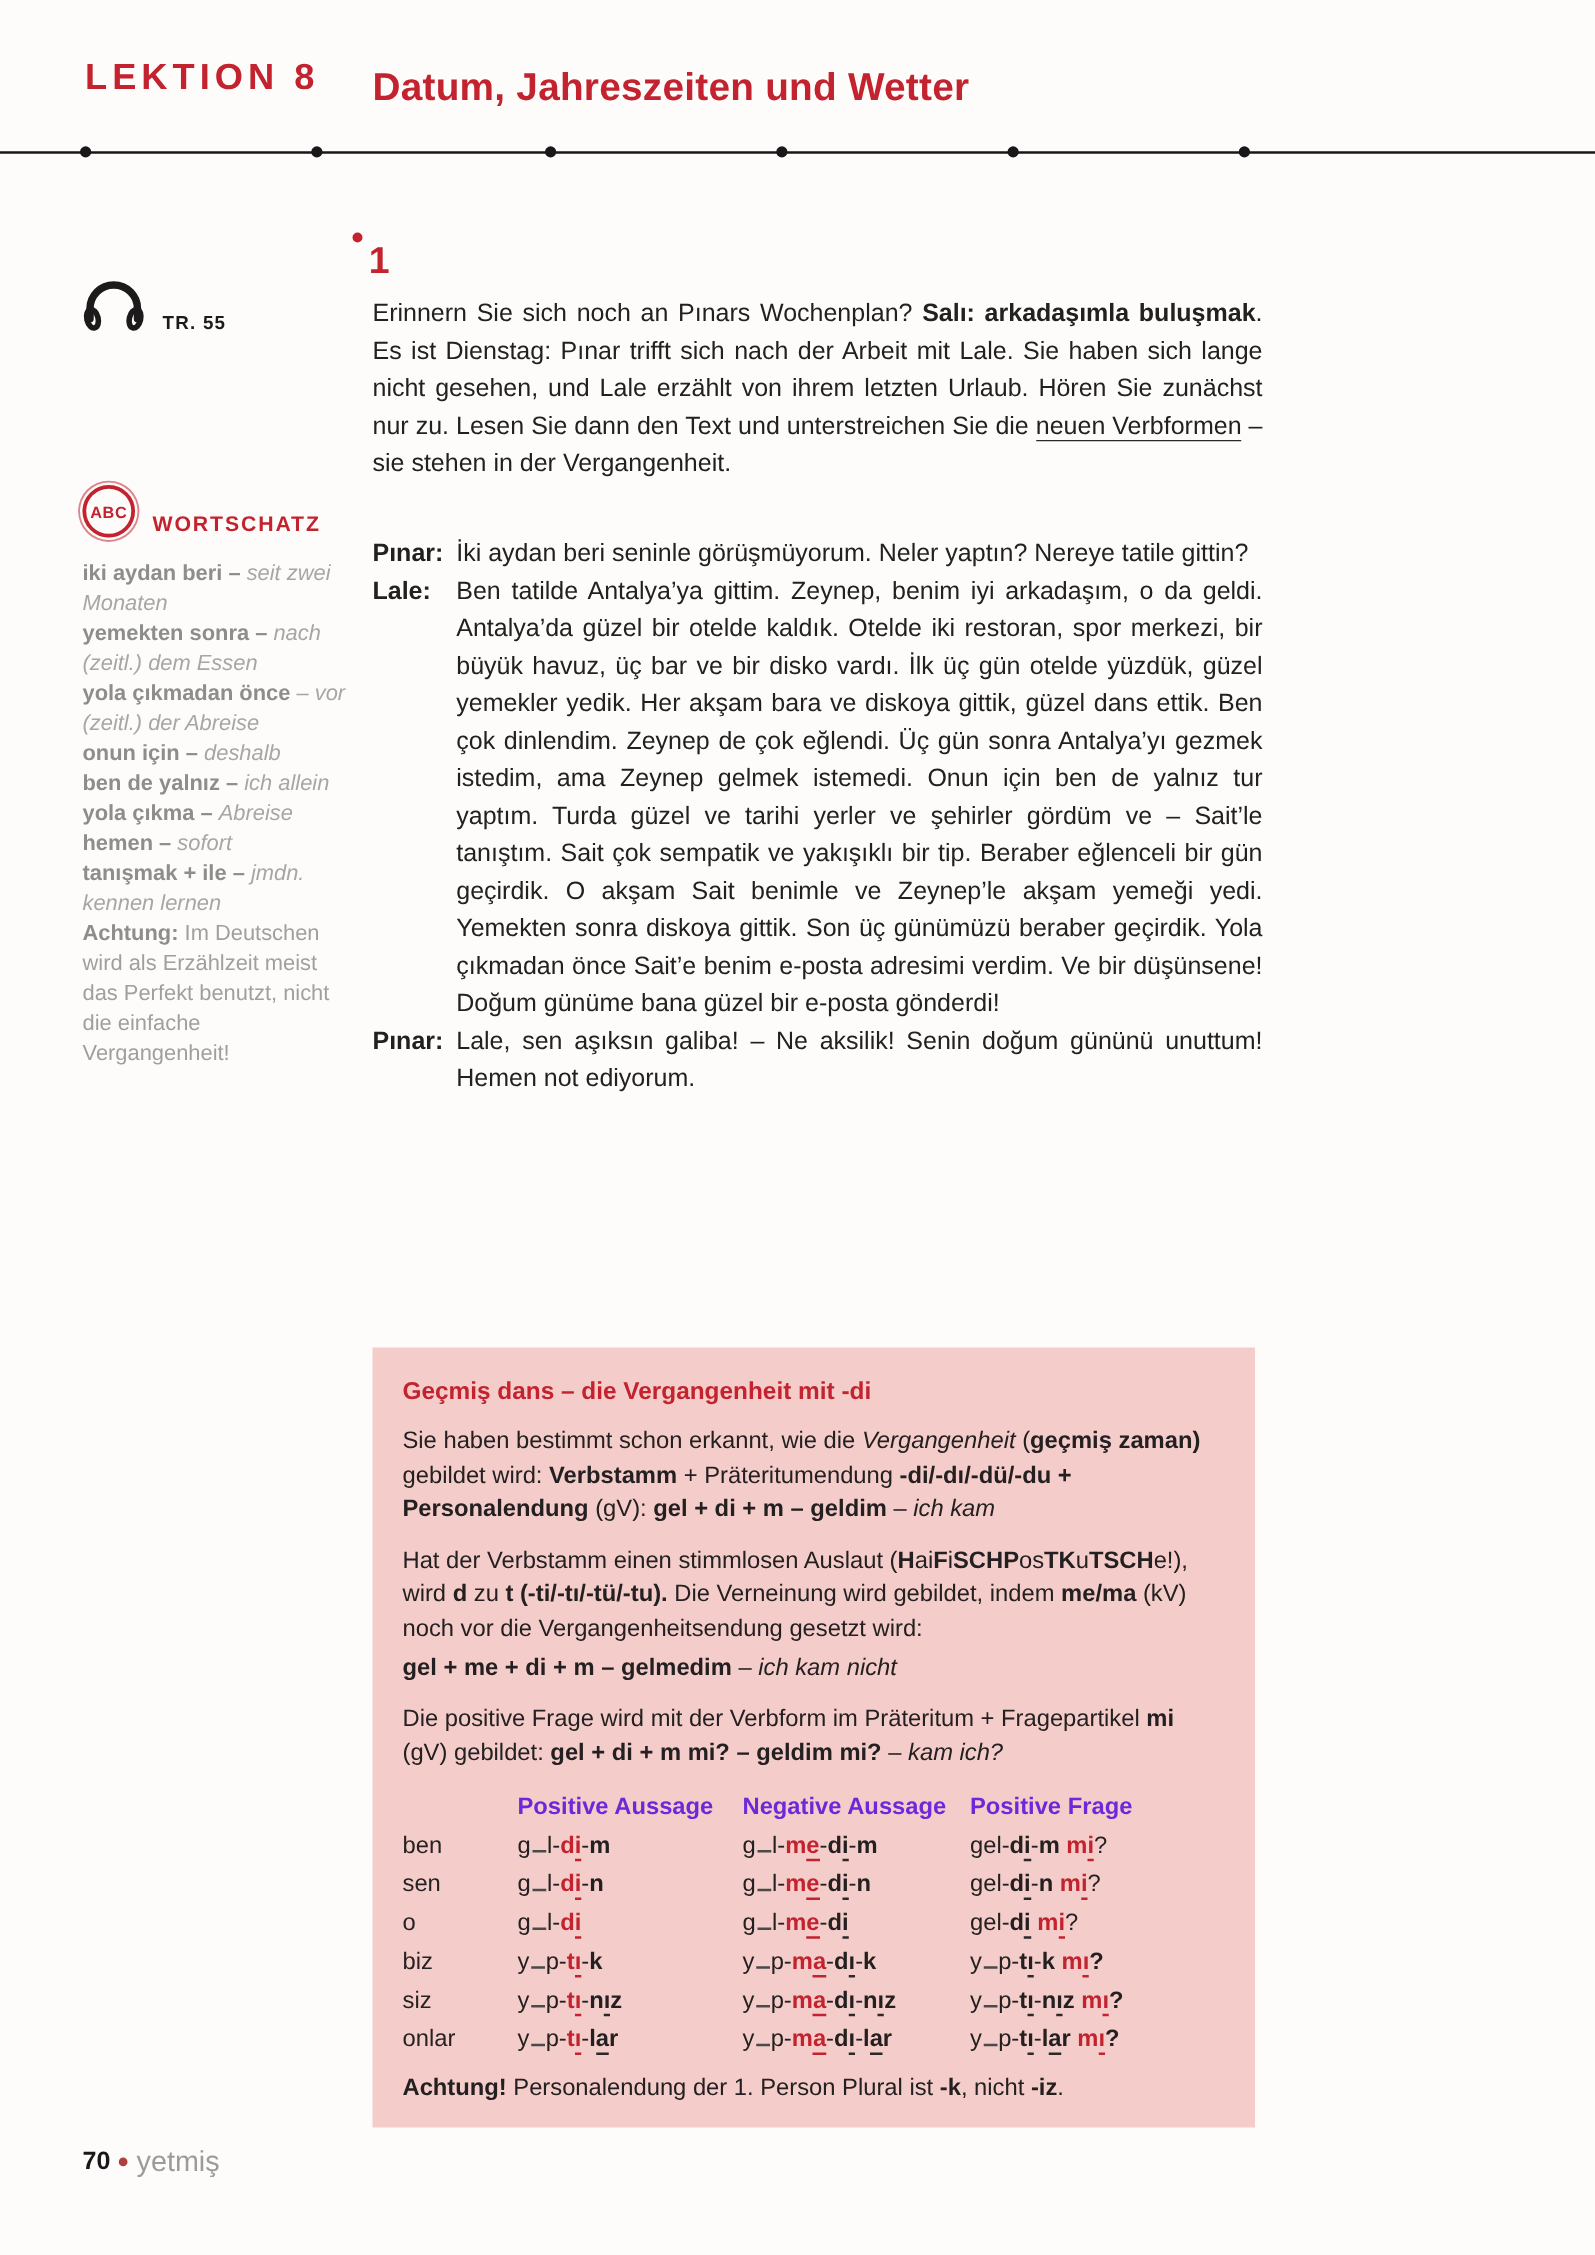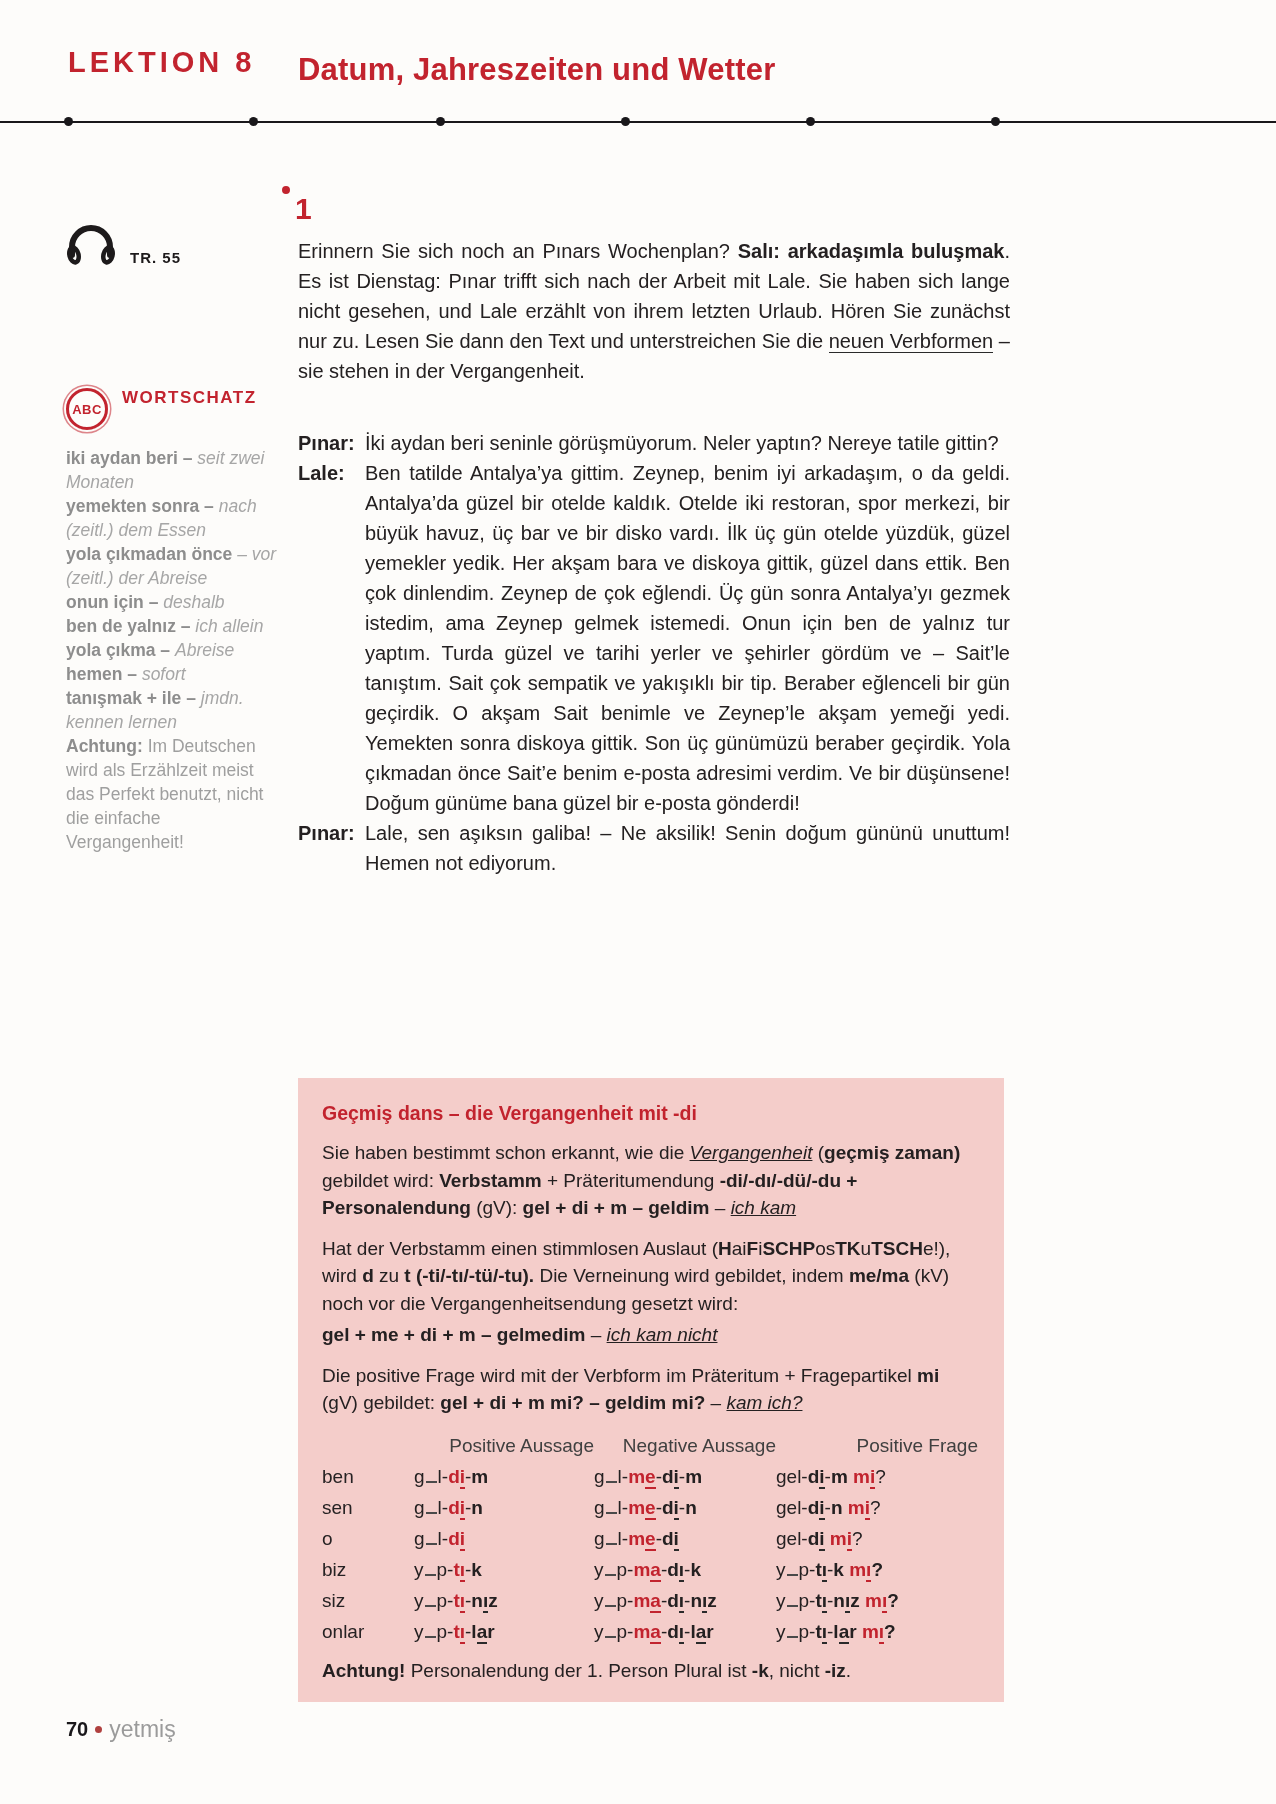--- a/index.html
+++ b/index.html
@@ -17,58 +17,58 @@
 
   
   .lektion{position:absolute;left:68px;top:46px;font-size:29px;font-weight:800;letter-spacing:4px;color:var(--red);}
   .page-title{position:absolute;left:298px;top:52px;font-size:31px;font-weight:700;color:var(--red);letter-spacing:0.2px;}
   .divider{position:absolute;left:0;top:121px;width:1276px;height:2px;background:#19171a;}
   .divider-dot{position:absolute;top:117px;width:9px;height:9px;border-radius:50%;background:#19171a;}
 
   
   .audio-block{position:absolute;left:64px;top:218px;display:flex;align-items:flex-end;gap:12px;}
   .tr-label{font-size:15px;font-weight:800;letter-spacing:1px;color:#1d1a1b;padding-bottom:4px;}
-  .ws-head{position:absolute;left:66px;top:388px;display:flex;align-items:flex-start;gap:14px;}
+  .ws-head{position:absolute;left:66px;top:388px;display:flex;align-items:flex-end;gap:14px;}
   .abc-icon{width:42px;height:42px;border:3px solid var(--red);border-radius:50%;display:flex;align-items:center;justify-content:center;
     font-size:13px;font-weight:800;color:var(--red);letter-spacing:0.5px;box-shadow:0 0 0 2px var(--paper), 0 0 0 3.5px rgba(194,35,46,.55);}
   .ws-label{font-size:17px;font-weight:800;letter-spacing:1.5px;color:var(--red);}
   .vocab{position:absolute;left:66px;top:446px;width:214px;font-size:17.5px;line-height:24px;}
   .v-term{font-weight:700;color:var(--gray-term);}
   .v-tr{font-style:italic;color:var(--gray-tr);}
   .vocab-note{margin-top:0;}
   .t-term{font-weight:700;color:var(--gray-term);text-align:center;}
   .t-plain{color:#9f9f9f;}
 
   
   .ex-marker{position:absolute;left:282px;top:186px;display:flex;align-items:flex-start;}
   .num-ring{width:8px;height:8px;border:4px solid var(--red);border-radius:50%;display:inline-block;}
   .ex-number{position:absolute;left:295px;top:192px;font-size:30px;font-weight:800;color:var(--red);}
   .intro{position:absolute;left:298px;top:236px;width:712px;font-size:20px;line-height:30px;text-align:justify;}
   .t-n{}
   .t-b{font-weight:700;}
-  .t-i{font-style:italic;text-decoration:underline;}
+  .t-i{font-style:italic;}
   .t-u{border-bottom:1.5px solid #2a2a2a;}
   .t-r{color:var(--red);font-weight:700;}
   .t-ru{color:var(--red);font-weight:700;border-bottom:2px solid var(--red);}
   .t-bu{font-weight:700;border-bottom:2px solid #2a2a2a;}
   .t-blank{display:inline-block;width:11px;height:0.95em;border-bottom:2px solid #4a4a4a;margin:0 1px;vertical-align:baseline;}
 
   .dialog{position:absolute;left:298px;top:428px;width:712px;font-size:20px;line-height:30px;}
   .turn{display:flex;align-items:flex-start;}
   .speaker{width:67px;flex:0 0 67px;font-weight:700;}
   .speech{flex:1;text-align:justify;}
 
   
   .grammar-box{position:absolute;left:298px;top:1078px;width:706px;height:624px;background:var(--pink);padding:24px 26px 20px 24px;}
   .gb-title{color:var(--red);font-weight:700;font-size:19.5px;margin-bottom:14px;}
   .gb-p{font-size:19px;line-height:27.5px;margin-bottom:13px;}
   .gb-line{font-size:19px;line-height:27.5px;margin-top:-9px;margin-bottom:13px;}
   .g-table{margin-top:4px;margin-bottom:10px;}
   .g-row{display:grid;grid-template-columns:92px 180px 182px 1fr;font-size:19px;line-height:31px;align-items:baseline;}
-  .g-head span{font-weight:400;color:#404040;text-align:right;}
+  .g-head span{font-weight:700;color:#6d28d9;}
   .g-pronoun{color:#262223;}
   .gb-note{font-size:19px;line-height:28px;margin-top:6px;}
 
   
   .footer{position:absolute;left:66px;top:1716px;display:flex;align-items:center;gap:7px;}
   .page-num{font-size:20px;font-weight:700;color:#19171a;}
   .footer-dot{width:7px;height:7px;border-radius:50%;background:#b0403f;display:inline-block;}
   .footer-word{font-size:23px;color:#9b9b9b;}
 </style>
 </head>

